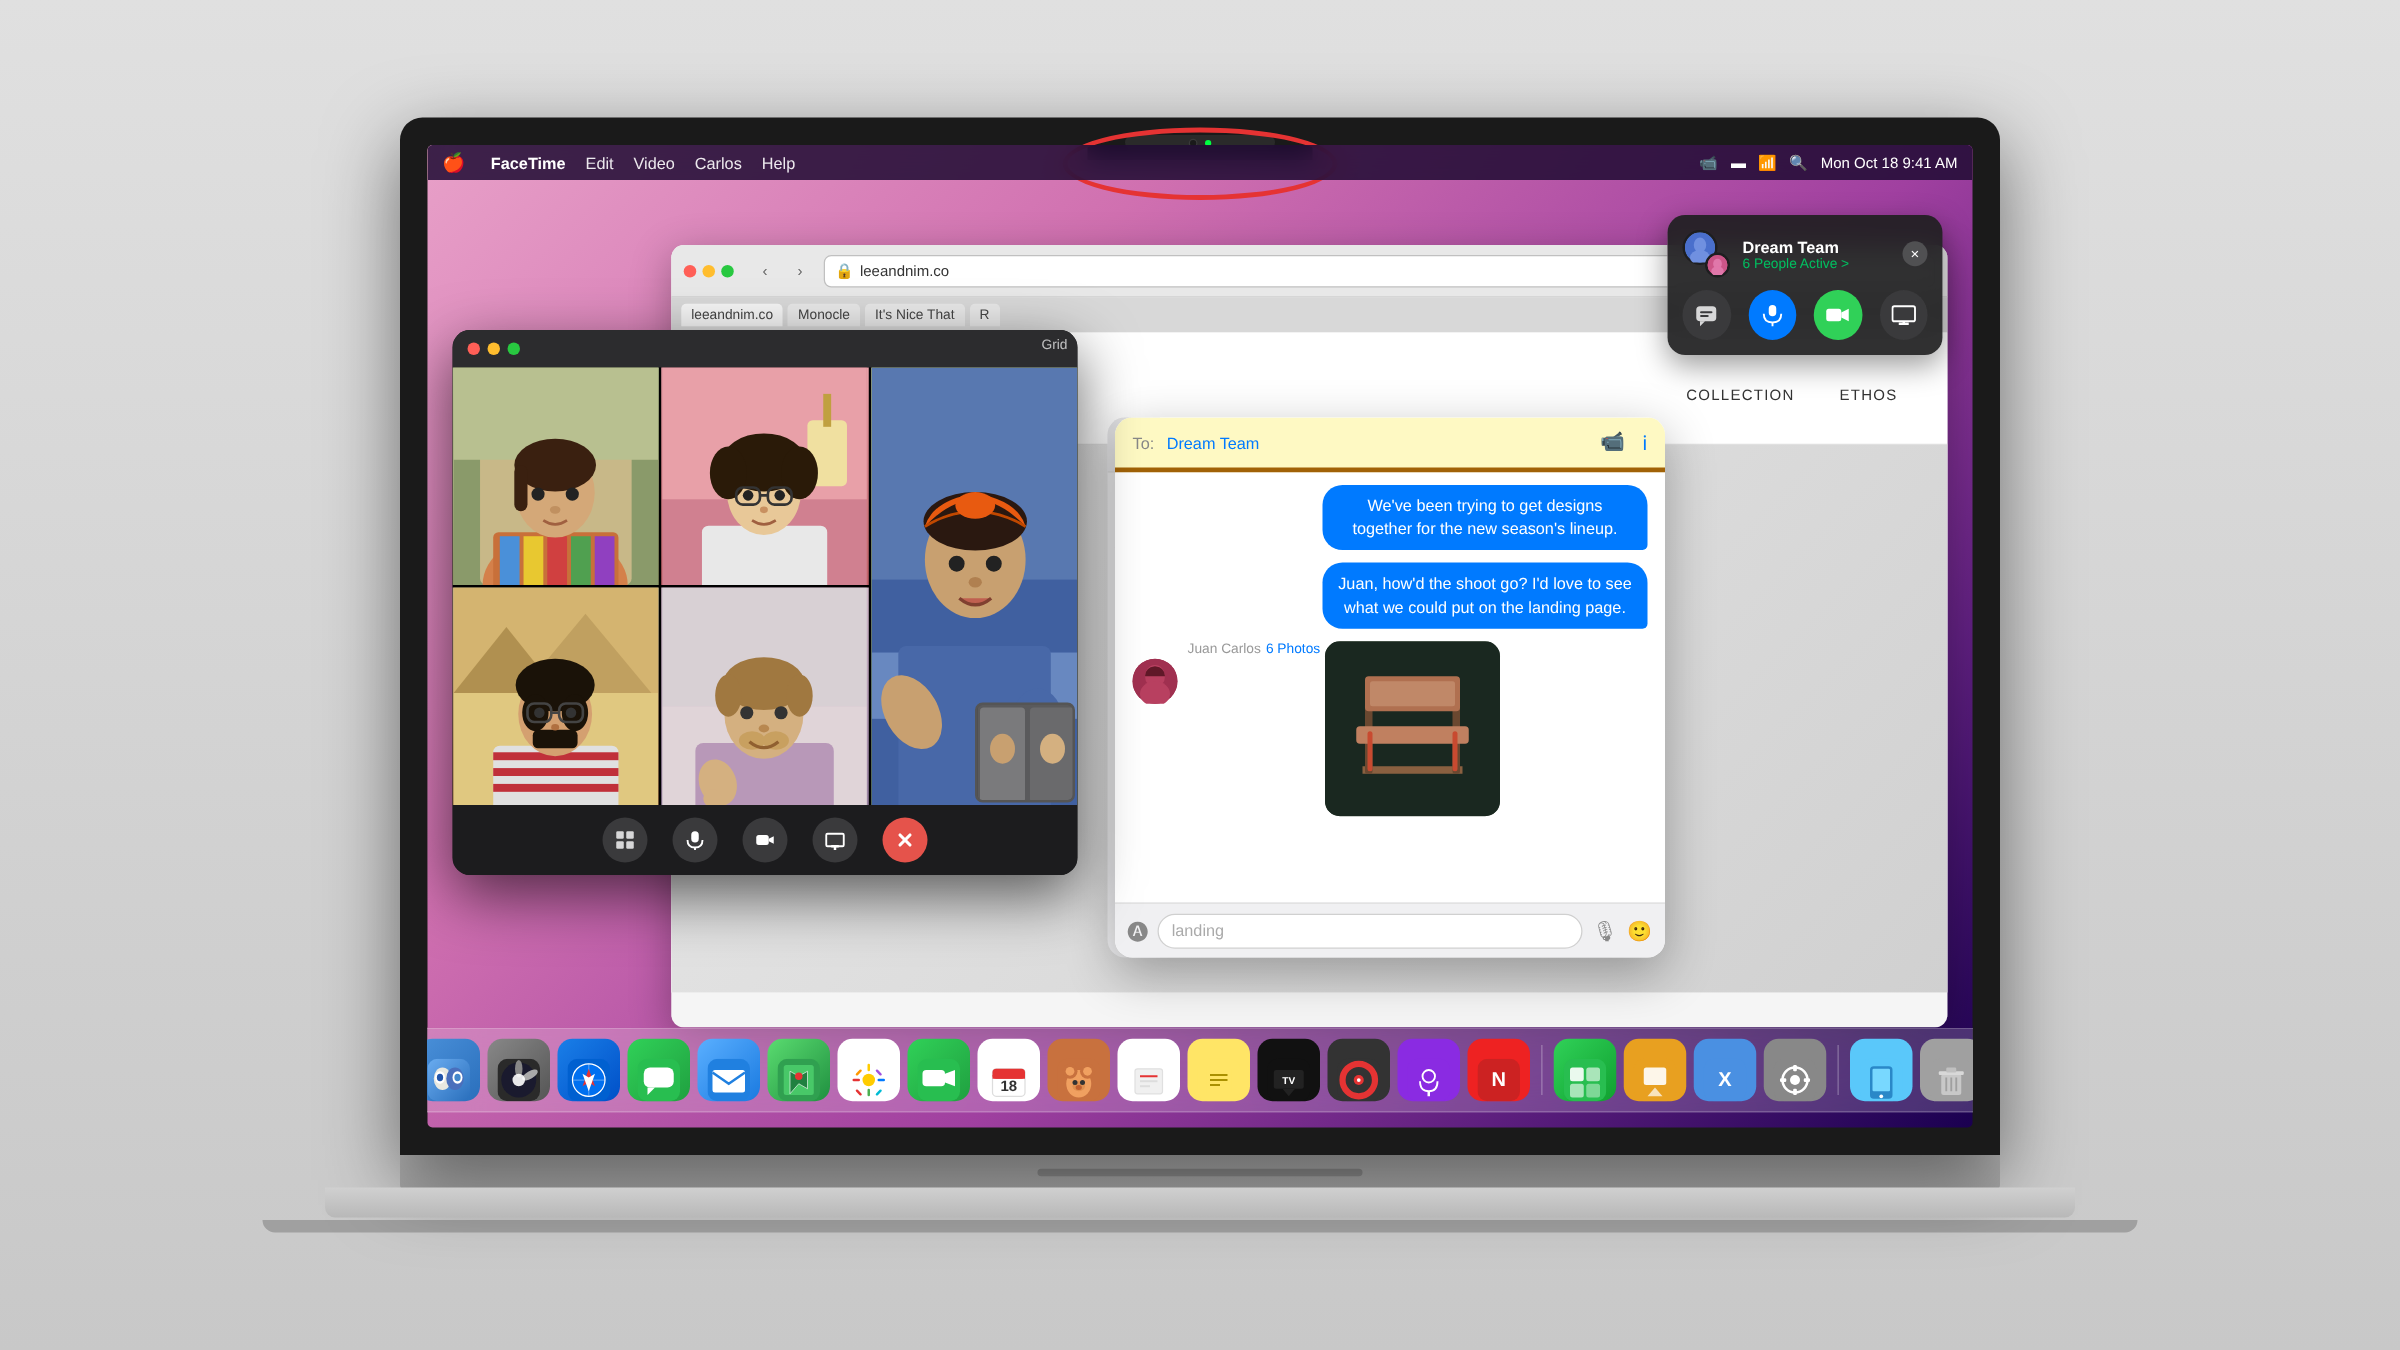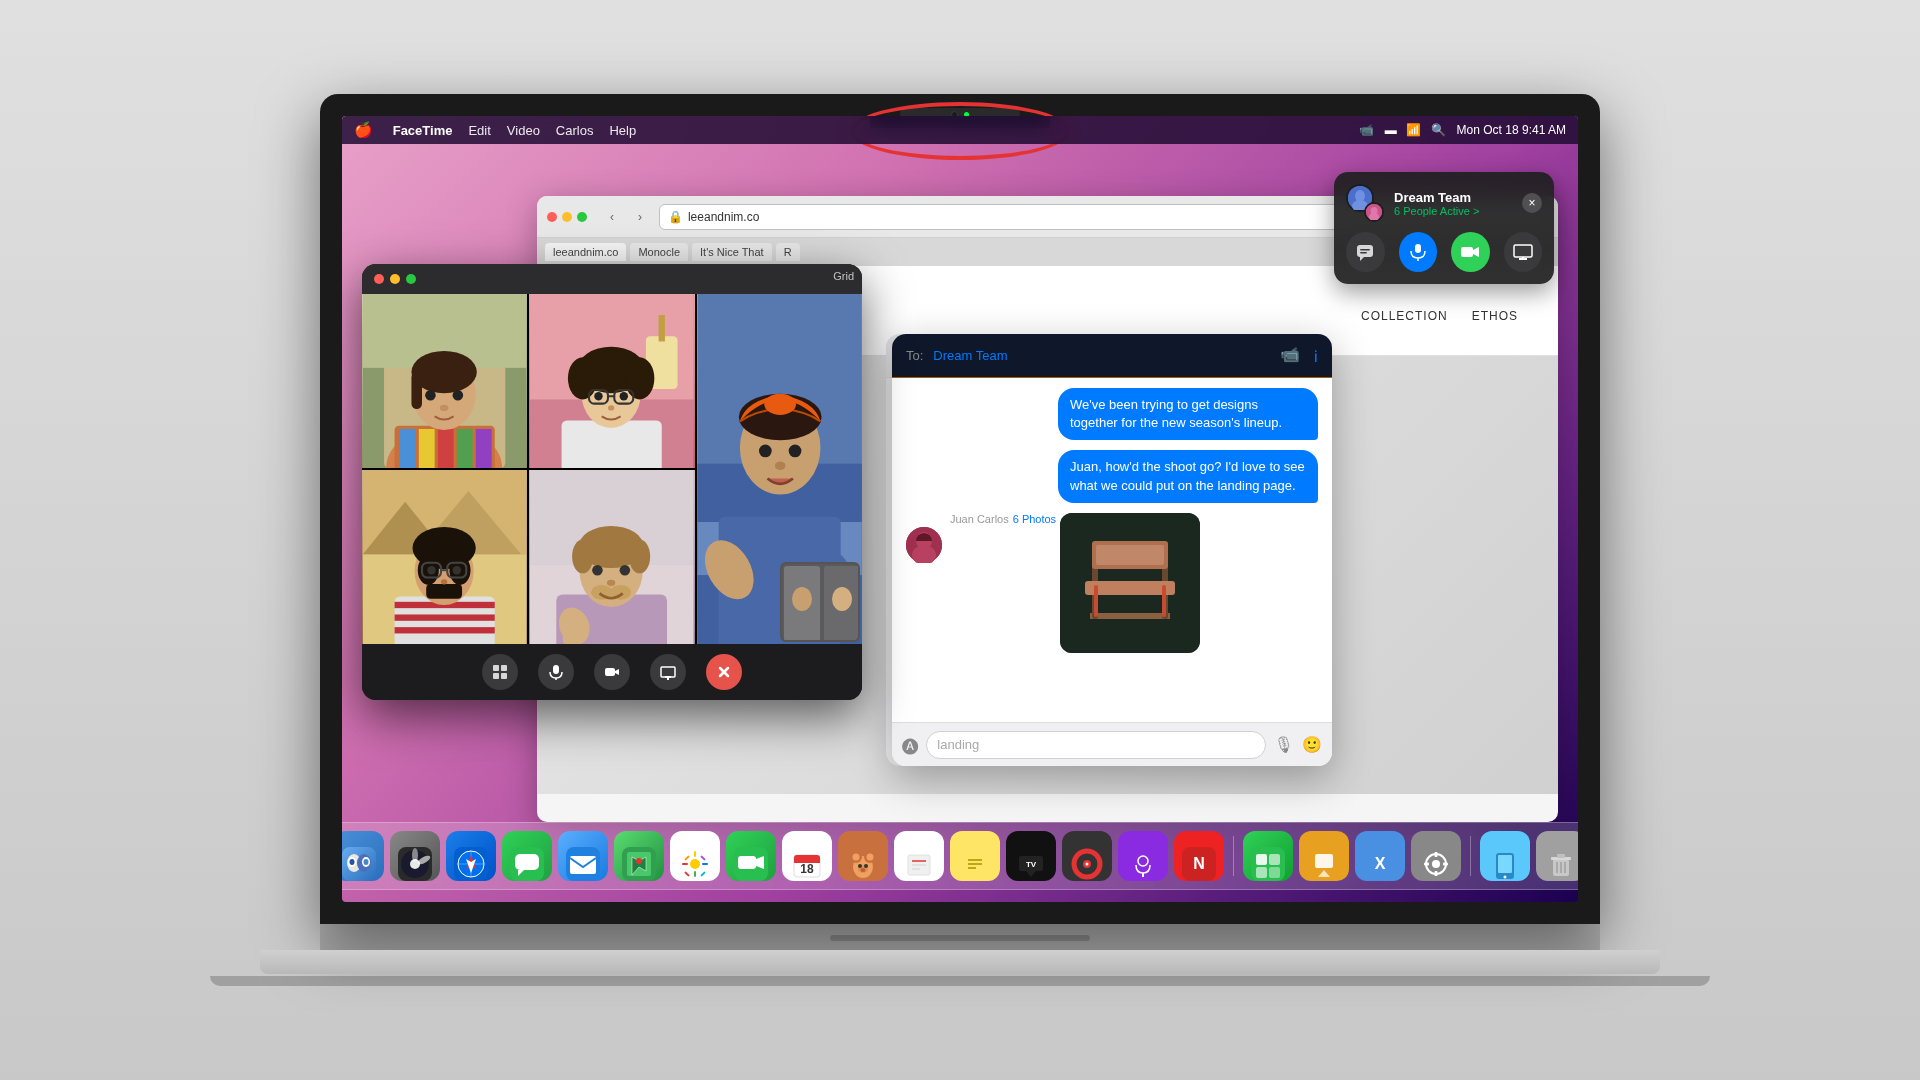--- a/index.html
+++ b/index.html
@@ -227,21 +227,21 @@
     }
     .leeandnim-logo {
       font-size: 52px;
       font-weight: 300;
       letter-spacing: -1px;
       color: #111;
       font-family: 'Georgia', serif;
     }
     .leeandnim-nav {
       display: flex;
-      gap: 24px;
+      gap: 36px;
       font-size: 12px;
       letter-spacing: 1px;
       color: #333;
       align-items: flex-end;
     }
     .leeandnim-content {
       display: flex;
       height: calc(100% - 80px);
     }
     .furniture-img-placeholder {
@@ -350,25 +350,25 @@
       width: 440px;
       height: 432px;
       background: white;
       border-radius: 14px;
       overflow: hidden;
       box-shadow: 0 12px 40px rgba(0,0,0,0.3);
       z-index: 40;
     }
     .msg-titlebar {
       height: 44px;
-      background: #0f172a;
+      background: #fef9c3;
       display: flex;
       align-items: center;
       padding: 0 14px;
-      border-bottom: 1px solid #a16207;
+      border-bottom: 4px solid #a16207;
       gap: 10px;
     }
     .msg-to-label {
       font-size: 13px;
       color: #888;
     }
     .msg-to-name {
       font-size: 13px;
       color: #007aff;
       font-weight: 500;
@@ -411,20 +411,21 @@
       max-width: 260px;
       padding: 8px 12px;
       border-radius: 16px;
       font-size: 13px;
       line-height: 1.4;
     }
     .msg-bubble.sent {
       background: #007aff;
       color: white;
       border-bottom-right-radius: 4px;
+      text-align: center;
     }
     .msg-bubble.received {
       background: #e9e9eb;
       color: #111;
       border-bottom-left-radius: 4px;
     }
     .msg-photo-attachment {
       width: 140px;
       height: 140px;
       border-radius: 12px;

